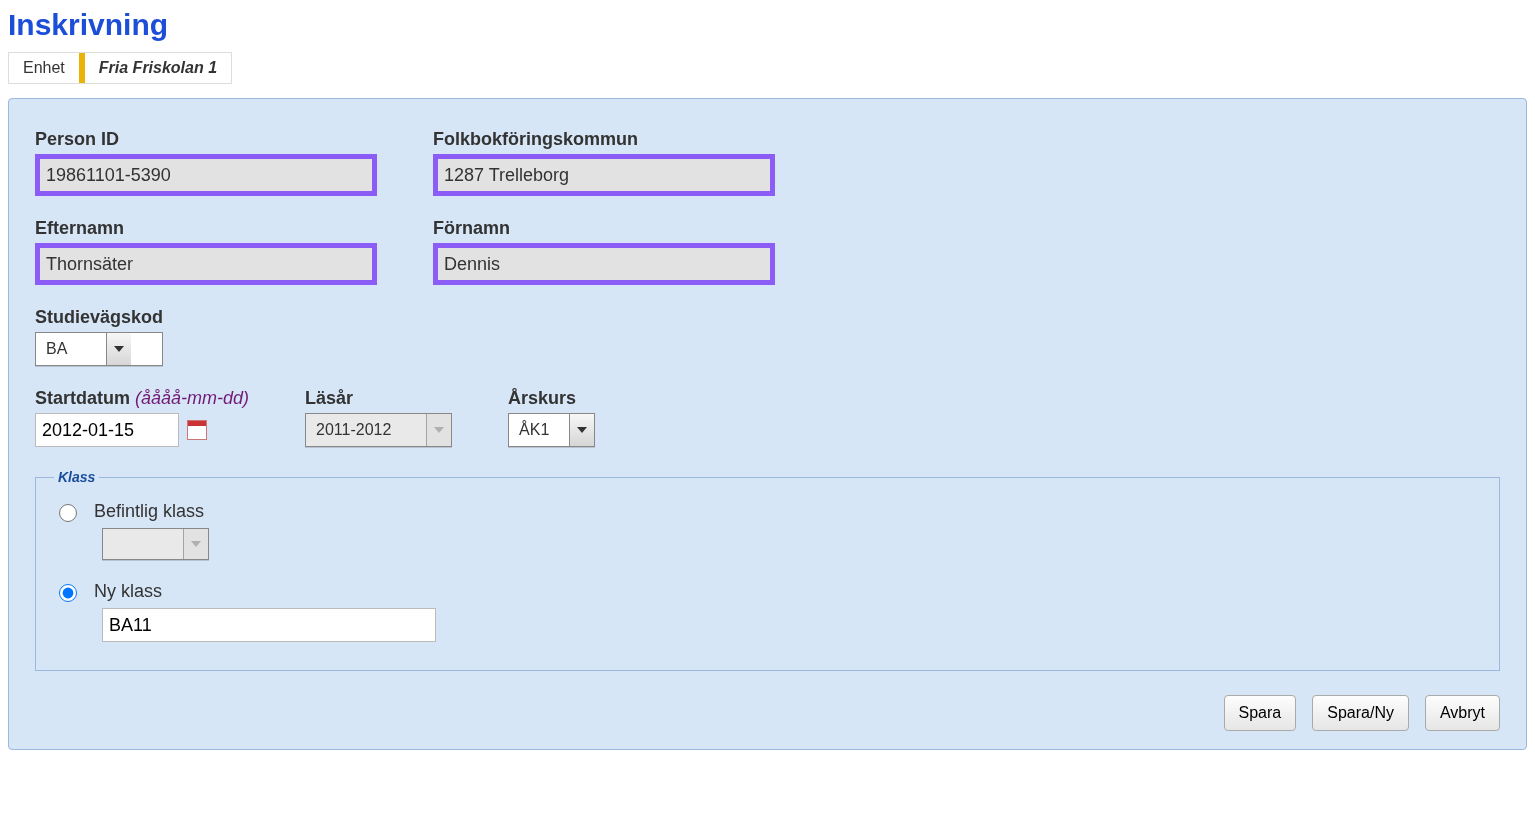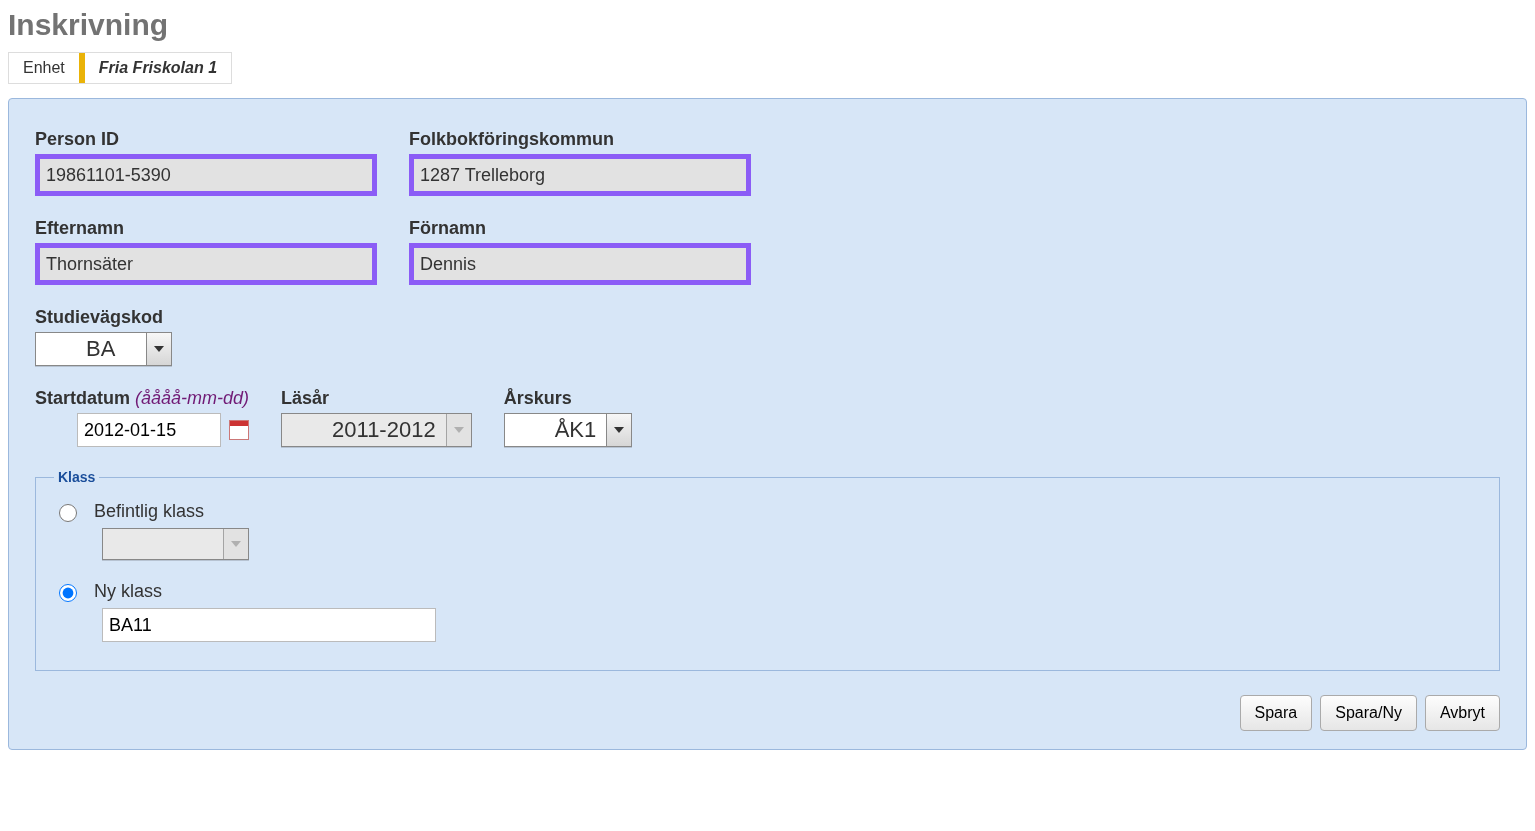--- a/index.html
+++ b/index.html
@@ -4,21 +4,21 @@
 <style>
   body {
     font-family: Arial, Helvetica, sans-serif;
     font-size: 16px;
     margin: 0;
     padding: 8px;
     background: #ffffff;
     color: #333;
   }
   h1.page-title {
-    color: #737373;
+    color: #1d4ed8;
     font-size: 30px;
     margin: 0 0 10px 0;
     font-weight: bold;
   }
   .breadcrumb {
     display: inline-flex;
     border: 1px solid #ddd;
     margin-bottom: 14px;
   }
   .breadcrumb-cell {
@@ -26,21 +26,21 @@
     border-right: 6px solid #eab308;
     font-size: 16px;
   }
   .breadcrumb-cell:last-child { border-right: none; font-weight: bold; font-style: italic; }
   .panel {
     border: 1px solid #9bb8dd;
     background: #d7e6f7;
     border-radius: 4px;
     padding: 30px 26px 18px 26px;
   }
-  .row { display: flex; gap: 32px; margin-bottom: 22px; flex-wrap: wrap; }
+  .row { display: flex; gap: 56px; margin-bottom: 22px; flex-wrap: wrap; }
   .field { display: flex; flex-direction: column; }
   .field-label { font-weight: bold; font-size: 18px; margin-bottom: 4px; }
   .field-label .hint { font-weight: normal; font-style: italic; color: #701a75; }
   .readonly-box {
     background: #e2e2e2;
     border: 5px solid #8b5cf6;
     padding: 4px 6px;
     font-size: 18px;
     width: 320px;
     height: 24px;
@@ -51,40 +51,39 @@
     display: inline-flex;
     align-items: stretch;
     border: 1px solid #888;
     background: #fff;
     height: 32px;
     box-shadow: 0 1px 0 rgba(0,0,0,0.15);
   }
   .select-wrap.disabled { background: #e9e9e9; }
   .select-value {
     padding: 0 10px;
-    font-size: 22px;
+    font-size: 16px;
     display: flex;
     align-items: center;
     min-width: 40px;
-    margin-left: 40px;
   }
   .select-btn {
     width: 24px;
     border-left: 1px solid #888;
     background: linear-gradient(#f7f7f7,#d6d6d6);
     display: flex; align-items: center; justify-content: center;
   }
   .select-btn.disabled { background: #e0e0e0; opacity: 0.7; }
   .tri-down {
     width: 0; height: 0;
     border-left: 5px solid transparent;
     border-right: 5px solid transparent;
     border-top: 6px solid #333;
   }
-  .date-row { display: flex; align-items: center; gap: 8px; justify-content: flex-end; }
+  .date-row { display: flex; align-items: center; gap: 8px; }
   .text-input {
     border: 1px solid #bbb;
     background: #fff;
     font-size: 18px;
     padding: 4px 6px;
     height: 24px;
     box-sizing: content-box;
   }
   .date-input { width: 130px; }
   .cal-icon {
@@ -101,27 +100,28 @@
   fieldset.klass {
     border: 1px solid #9bb8dd;
     margin: 0;
     padding: 16px 18px;
   }
   fieldset.klass legend {
     color: #1a4e9b;
     font-weight: bold;
     font-size: 14px;
     padding: 0 4px;
+    font-style: italic;
   }
   .radio-row { display: flex; align-items: center; gap: 14px; margin-bottom: 6px; }
   .radio-label { font-size: 18px; }
   .indent { margin-left: 48px; margin-bottom: 18px; }
   .new-class-input { width: 320px; }
   .footer {
-    display: flex; justify-content: flex-end; gap: 8px;
+    display: flex; justify-content: flex-end; gap: 16px;
     margin-top: 24px;
   }
   button.action {
     background: linear-gradient(#fdfdfd,#e6e6e6);
     border: 1px solid #aaa;
     border-radius: 4px;
     padding: 8px 14px;
     font-size: 16px;
     cursor: pointer;
   }

